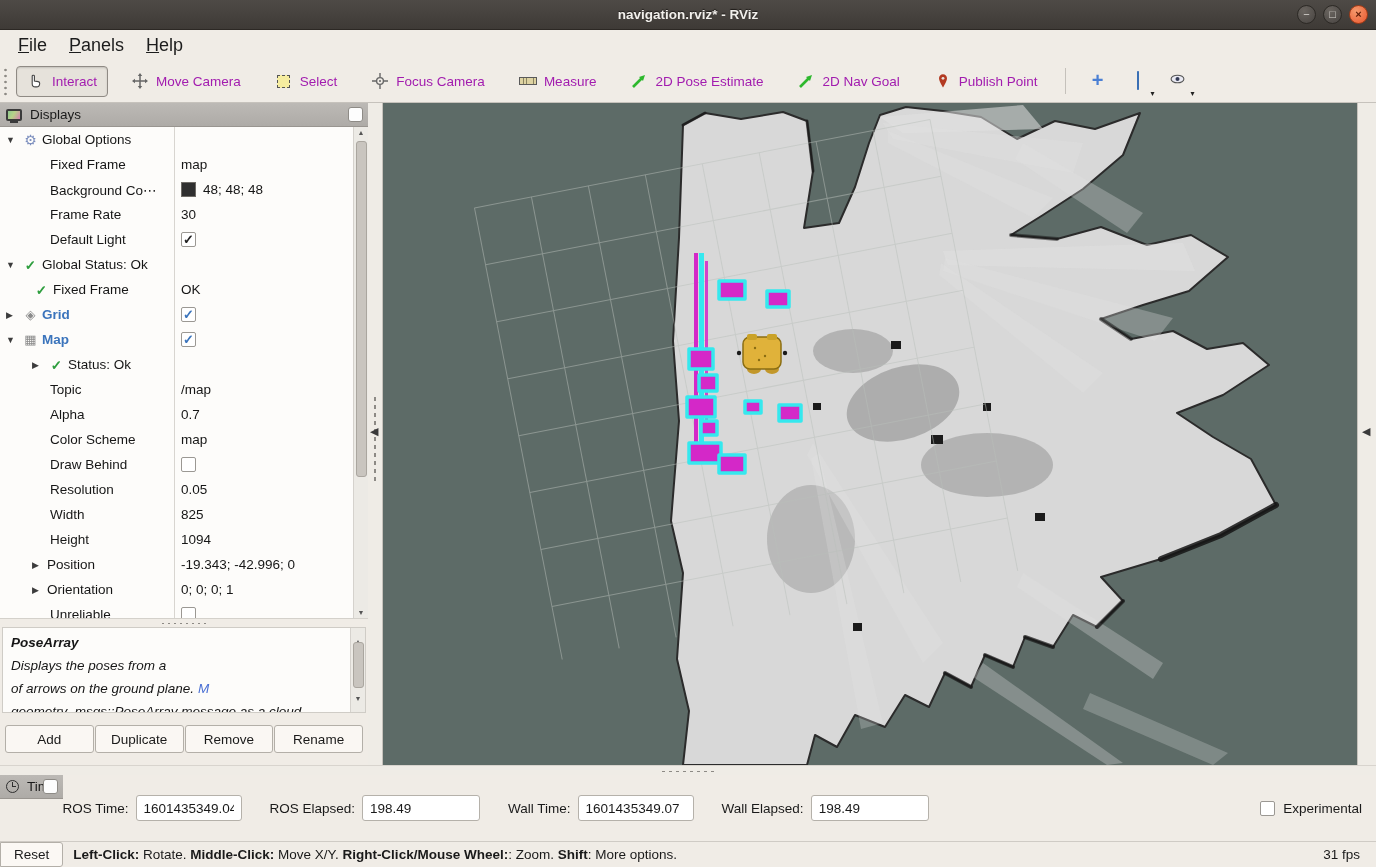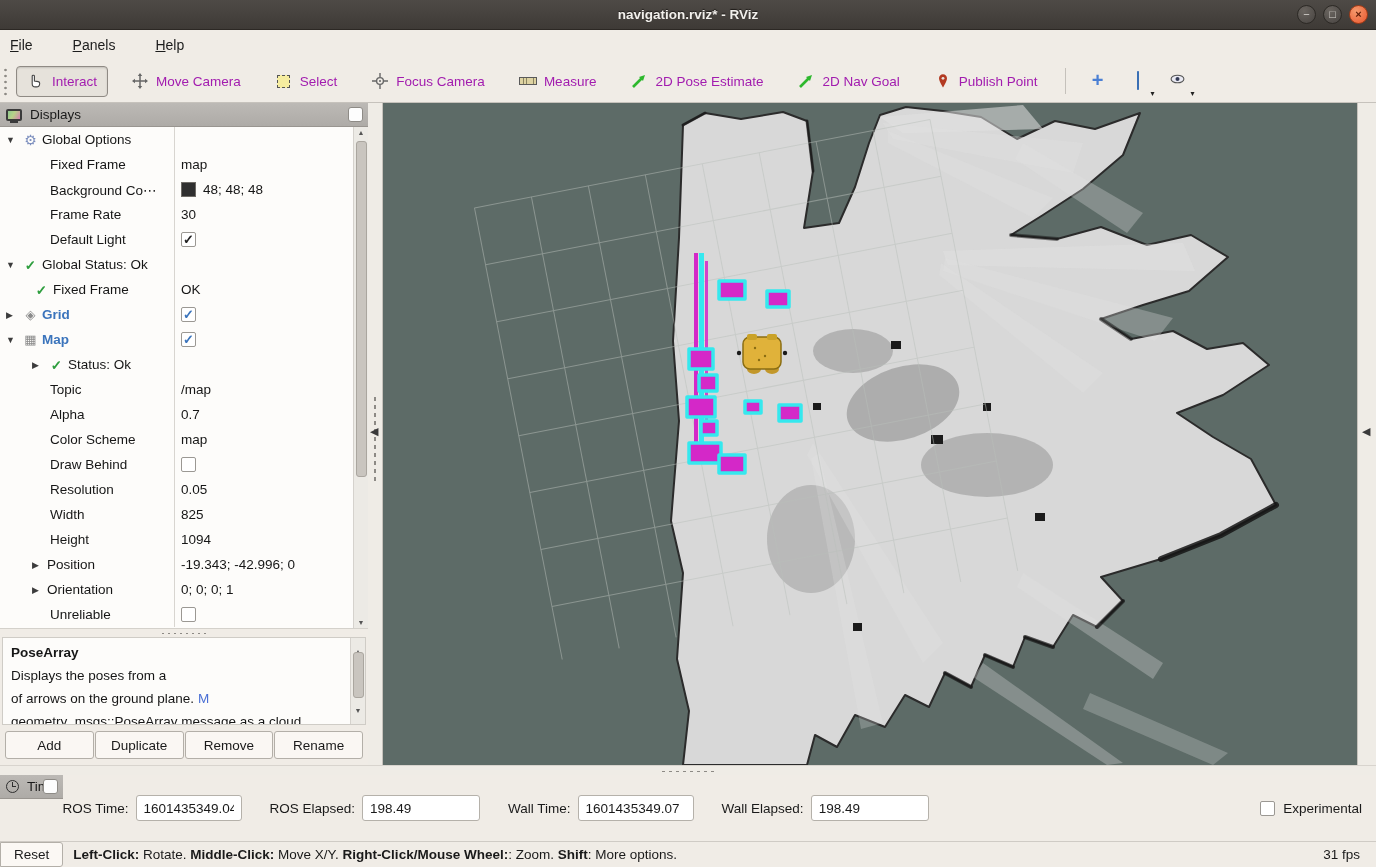--- a/index.html
+++ b/index.html
@@ -14,21 +14,21 @@
     font-weight:bold; font-size:13.5px; text-shadow:0 -1px 1px #1d1a17; }
   .win-buttons { position:absolute; right:8px; top:5px; display:flex; gap:7px; }
   .win-btn { width:19px; height:19px; border-radius:50%; font-size:11px; line-height:17px;
     text-align:center; color:#d8d5d0; border:1px solid #2c2925;
     background:radial-gradient(circle at 35% 30%, #6a6560, #474340); }
   .win-btn.close { background:radial-gradient(circle at 35% 30%, #f59a6d, var(--close-orange));
     color:#5e1d08; border-color:#a33b16; font-weight:bold; }
 
   
   .menubar { height:30px; background:#f0ece6; display:flex; align-items:center;
-    gap:20px; font-size:14px; color:#1c1c1c; }
+    padding-left:8px; gap:2px; font-size:18px; color:#1c1c1c; }
   .menu-item { padding:4px 10px; }
 
   
   .toolbar { height:43px; background:#f0ece6; border-bottom:1px solid #c6c2bc;
     display:flex; align-items:center; padding-left:16px; position:relative; }
   .toolbar-handle { position:absolute; left:3px; top:7px; width:5px; height:30px;
     background-image:radial-gradient(#8d8a85 1px, transparent 1.3px); background-size:5px 6px; }
   .tool { display:flex; align-items:center; gap:7px; padding:6px 10px; margin-right:12px;
     font-size:13.5px; color:#a21caf; border:1px solid transparent; border-radius:4px; background:transparent; }
   .tool.active { background:#e6e2db; border-color:#8f8a84; box-shadow:inset 0 1px 2px rgba(0,0,0,.15); }
@@ -86,27 +86,27 @@
     background:#eceae5; border-left:1px solid #d5d2cd; }
   .scroll-arrow { position:absolute; left:0; width:100%; text-align:center; font-size:7px; color:#555; }
   .scroll-thumb { position:absolute; left:2px; width:11px; background:#c9c5bf;
     border:1px solid #aaa69f; border-radius:3px; }
 
   .panel-splitter-h { height:8px; position:relative; background:#f0ece6; }
   .panel-splitter-h::after { content:""; position:absolute; left:160px; top:3px; width:48px; height:3px;
     background-image:radial-gradient(#8d8a85 1px, transparent 1.3px); background-size:6px 3px; }
 
   .help-box { height:88px; background:#fdfcfa; border:1px solid #cfccc6; margin:0 2px;
-    padding:3px 8px; overflow:hidden; position:relative; font-size:13.5px; line-height:23px; color:#161616; }
+    padding:3px 8px; overflow:hidden; position:relative; font-size:13.5px; line-height:23px; color:#161616;font-style:italic; }
   .help-title { font-weight:bold; }
   .help-link { color:var(--link-blue); }
   .help-scroll { position:absolute; right:0; top:0; width:15px; height:100%;
     background:#eceae5; border-left:1px solid #d5d2cd; }
 
-  .panel-buttons { flex:1; display:flex; align-items:center; padding:0 5px; gap:1px;text-align:right; }
+  .panel-buttons { flex:1; display:flex; align-items:center; padding:12px 5px; gap:1px;text-align:right; }
   .pbtn { flex:1; height:28px; background:#faf7f3; border:1px solid #b3afa8; border-radius:3px;
     font-size:13.5px; color:#1a1a1a; display:flex; align-items:center; justify-content:center; }
 
   
   .vsplitter { width:15px; background:#efece6; border-right:1px solid #c6c2bc; position:relative; }
   .vsplitter .dots { position:absolute; left:5px; top:292px; width:4px; height:90px;
     background-image:radial-gradient(#8d8a85 1px, transparent 1.3px); background-size:4px 8px; }
   .edge-arrow { position:absolute; top:322px; left:2px; color:#3a3a3a; font-size:11px; }
   .right-strip { width:19px; background:#efece6; border-left:1px solid #c6c2bc; position:relative; }
   .right-strip .edge-arrow { left:4px; }

